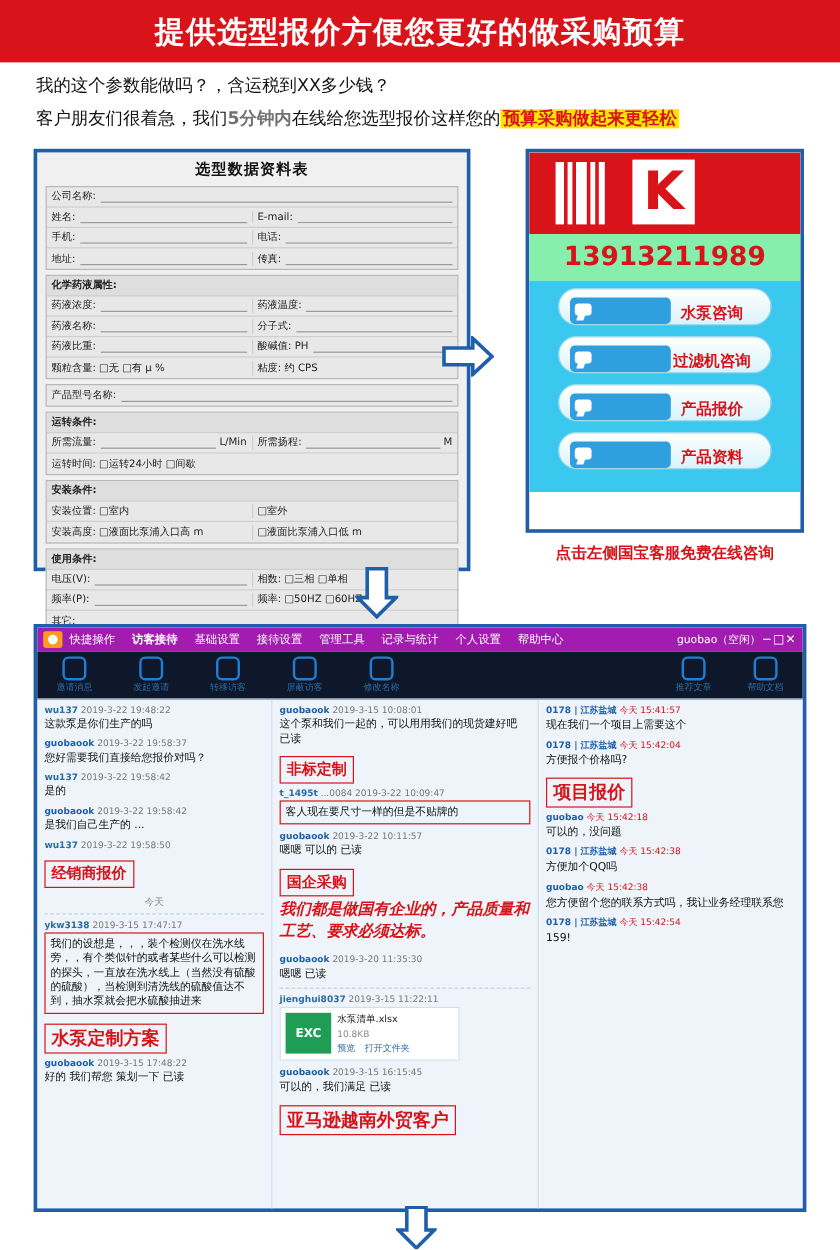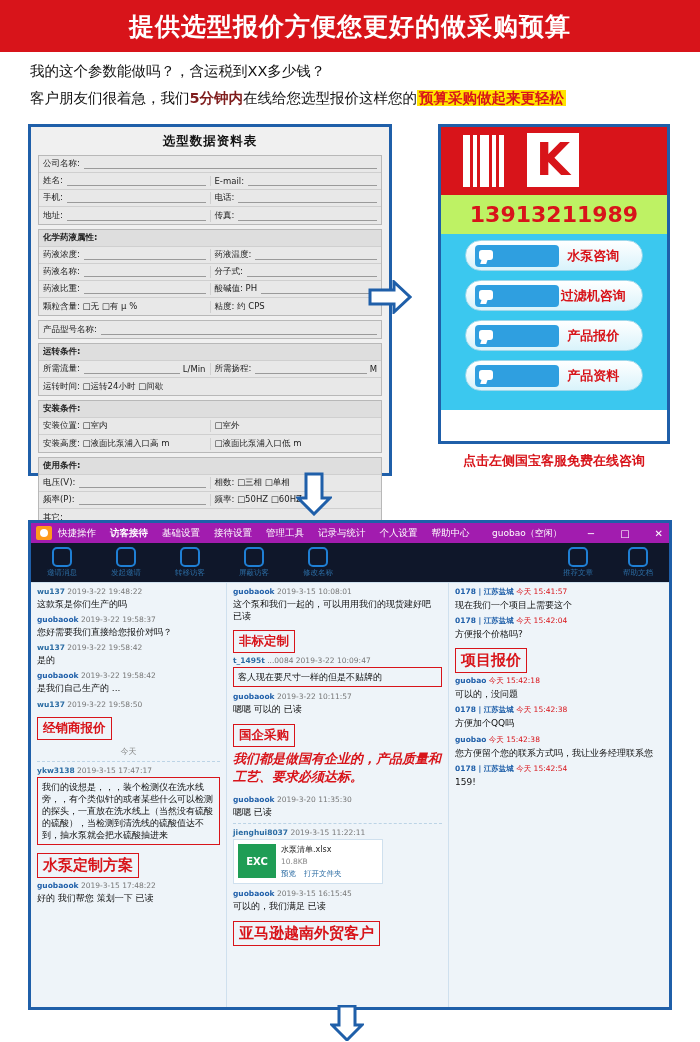--- a/index.html
+++ b/index.html
@@ -16,21 +16,21 @@
     height:52px;
     display:flex; align-items:center; justify-content:center;
   }
   .banner-text {
     color:#ffffff; font-size:25px; font-weight:bold; letter-spacing:1px;
   }
   .intro {
     padding:10px 30px 4px 30px;
   }
   .intro p { margin:0 0 8px 0; font-size:14.5px; color:#111; }
-  .intro .red { color:#7f1d1d; font-weight:bold;margin-top:48px; }
+  .intro .red { color:#737373; font-weight:bold;margin-top:48px; }
   .intro .hl { background:#ffe400; color:#d8141a; font-weight:bold; padding:0 2px; }
 
   
   .mid {
     position:relative;
     padding:0 28px;
     height:360px;
   }
   .form-card {
     position:absolute; left:28px; top:4px; width:364px; height:352px;
@@ -67,28 +67,28 @@
     height:68px; background:#d8141a; position:relative;
   }
   .barcode { position:absolute; left:22px; top:8px; display:flex; align-items:flex-end; height:52px; }
   .barcode i { display:block; background:#fff; margin-right:3px; height:52px; }
   .kbox {
     position:absolute; left:86px; top:6px; width:52px; height:54px; background:#fff;
     color:#d8141a; font-size:44px; font-weight:bold; line-height:54px; text-align:center;
     font-family:"DejaVu Sans", sans-serif;
   }
   .qq-phone {
-    background:#bef264; text-align:center; color:#d8141a; font-size:22px; font-weight:bold;
+    background:#86efac; text-align:center; color:#d8141a; font-size:22px; font-weight:bold;
     padding:7px 0 7px 0;
   }
   .qq-body { background:#3bc8ef; padding:6px 0 10px 0; }
   .qq-btn {
     width:178px; margin:0 auto 9px auto; height:31px; border-radius:16px;
     background:linear-gradient(#ffffff,#d9f3fb); border:1px solid #9fd9ec;
-    display:flex; align-items:center; position:relative;
+    display:flex; align-items:flex-end; position:relative;
   }
   .qq-btn .ic {
     width:22px; height:22px; background:#2f9fe0; border-radius:4px; margin-left:9px;
     position:relative;
   }
   .qq-btn .ic:after{
     content:""; position:absolute; left:4px; top:5px; width:14px; height:10px;
     background:#fff; border-radius:3px;
   }
   .qq-btn .ic:before{
@@ -111,21 +111,21 @@
     border:3px solid #1f5fa9; background:#eef4f9; overflow:hidden;
   }
   .chat-titlebar {
     height:20px; background:#a21caf; display:flex; align-items:center; color:#fff; font-size:9px;
   }
   .chat-logo { width:16px; height:14px; background:#ff9b1c; margin:0 6px 0 5px; border-radius:2px; position:relative;}
   .chat-logo:after{content:"";position:absolute;left:4px;top:3px;width:8px;height:8px;background:#fff;border-radius:50%;}
   .chat-tabs { display:flex; gap:14px; flex:1; }
   .chat-tabs span { font-size:9.5px; }
   .chat-tabs .active { font-weight:bold; }
-  .chat-right { display:flex; align-items:center; gap:25px; padding-right:6px; font-size:9px; }
+  .chat-right { display:flex; align-items:center; gap:1px; padding-right:6px; font-size:9px; }
   .winbtn { font-size:10px; color:#fff; }
   .chat-toolbar {
     height:40px; background:#0f172a; border-bottom:1px solid #cfe0ee;
     display:flex; align-items:center; padding:0 8px; gap:18px;
   }
   .tool { text-align:center; width:46px; }
   .tool .ti { width:20px;height:20px;border:2px solid #1f7fd4;border-radius:5px;margin:0 auto 1px auto;}
   .tool .tl { font-size:7.5px; color:#2b6ca3; }
   .tool-right { margin-left:auto; display:flex; gap:14px; }
 

